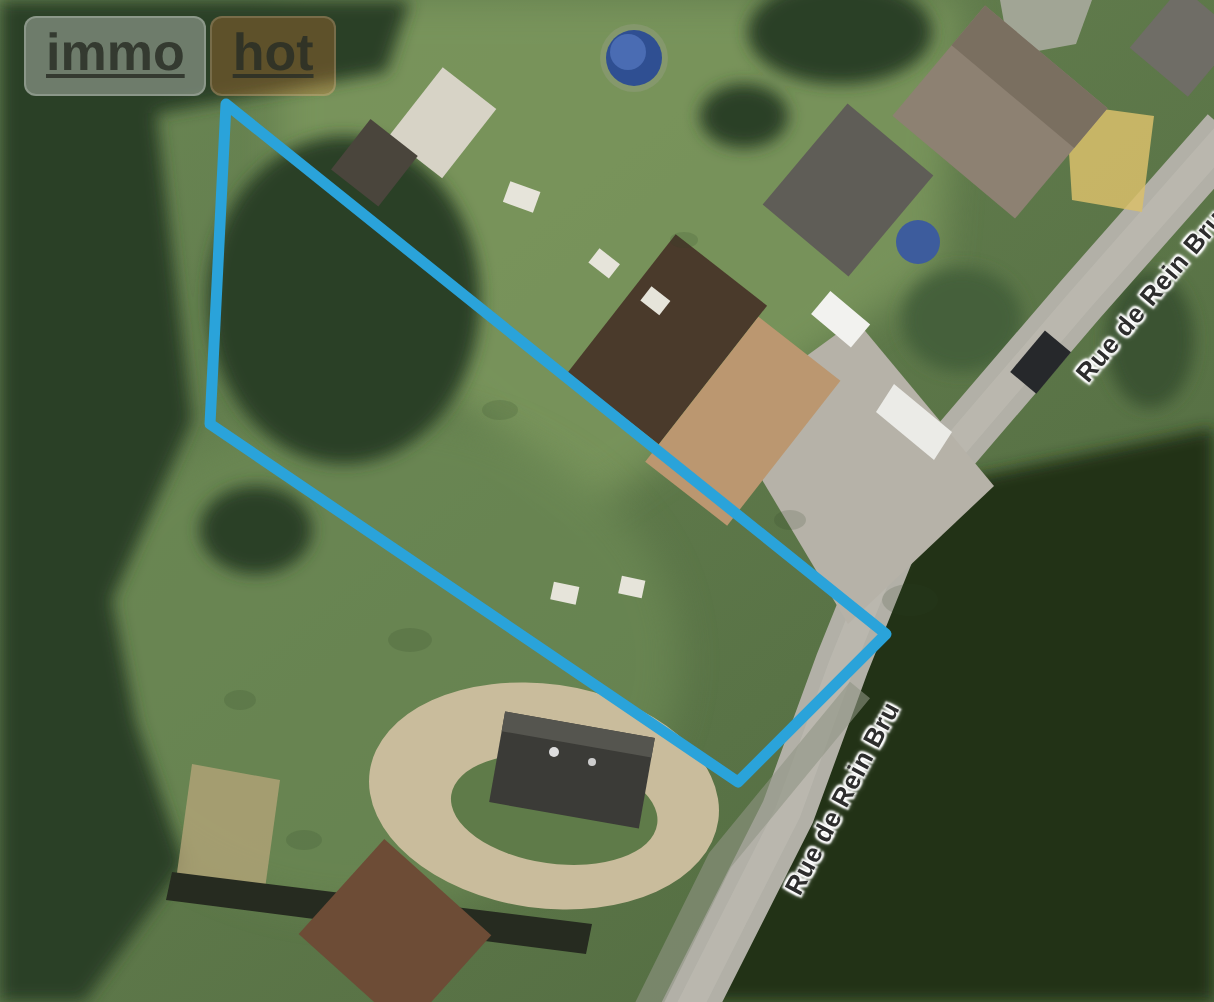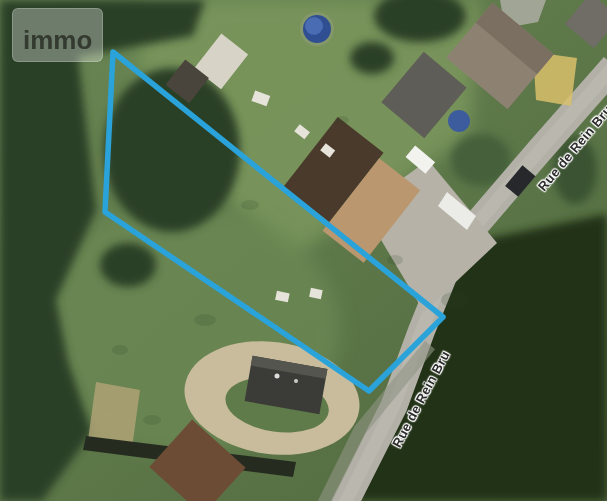--- a/index.html
+++ b/index.html
@@ -13,22 +13,22 @@
   .parcel{fill:none;stroke:#2aa3da;stroke-width:5.5;stroke-linejoin:round;stroke-linecap:round;}
   .street-label{
     position:absolute;font-size:13px;font-weight:700;color:#2d2d2d;
     letter-spacing:.4px;white-space:nowrap;
     text-shadow:-1px -1px 1px #fff,1px -1px 1px #fff,-1px 1px 1px #fff,1px 1px 1px #fff,0 0 3px #fff;
   }
   .label-right{left:575px;top:148px;transform:translate(-50%,-50%) rotate(-50deg);}
   .label-bottom{left:421px;top:399px;transform:translate(-50%,-50%) rotate(-62deg);}
   .logo{position:absolute;left:12px;top:8px;display:flex;gap:2px;opacity:.72;}
   .logo .box{
-    border-radius:6px;padding:17px 10px 5px;font-size:26px;font-weight:700;
-    line-height:1.15;color:rgba(42,40,38,.85);
+    border-radius:6px;padding:3px 10px 5px;font-size:26px;font-weight:700;
+    line-height:1.15;color:rgba(42,40,38,.85);text-decoration:underline;
   }
   .logo .box.immo{background:rgba(250,250,250,.45);border:1px solid rgba(255,255,255,.35);}
   .logo .box.hot{background:rgba(214,122,52,.42);border:1px solid rgba(255,235,215,.25);}
 </style>
 </head>
 <body>
 
 <div class="stage">
 
   <svg class="scene" width="607" height="501" viewBox="0 0 607 501">
@@ -143,15 +143,16 @@
 
   <svg class="overlay" width="607" height="501" viewBox="0 0 607 501">
     <polygon class="parcel" points="113,52 443,317 369,391 105,212"></polygon>
   </svg>
 
   <div class="street-label label-right">Rue de Rein Bru</div>
   <div class="street-label label-bottom">Rue de Rein Bru</div>
 
   <div class="logo">
     <div class="box immo">immo</div>
+    <div class="box hot">hot</div>
   </div>
 
 </div>
 
 </body></html>

